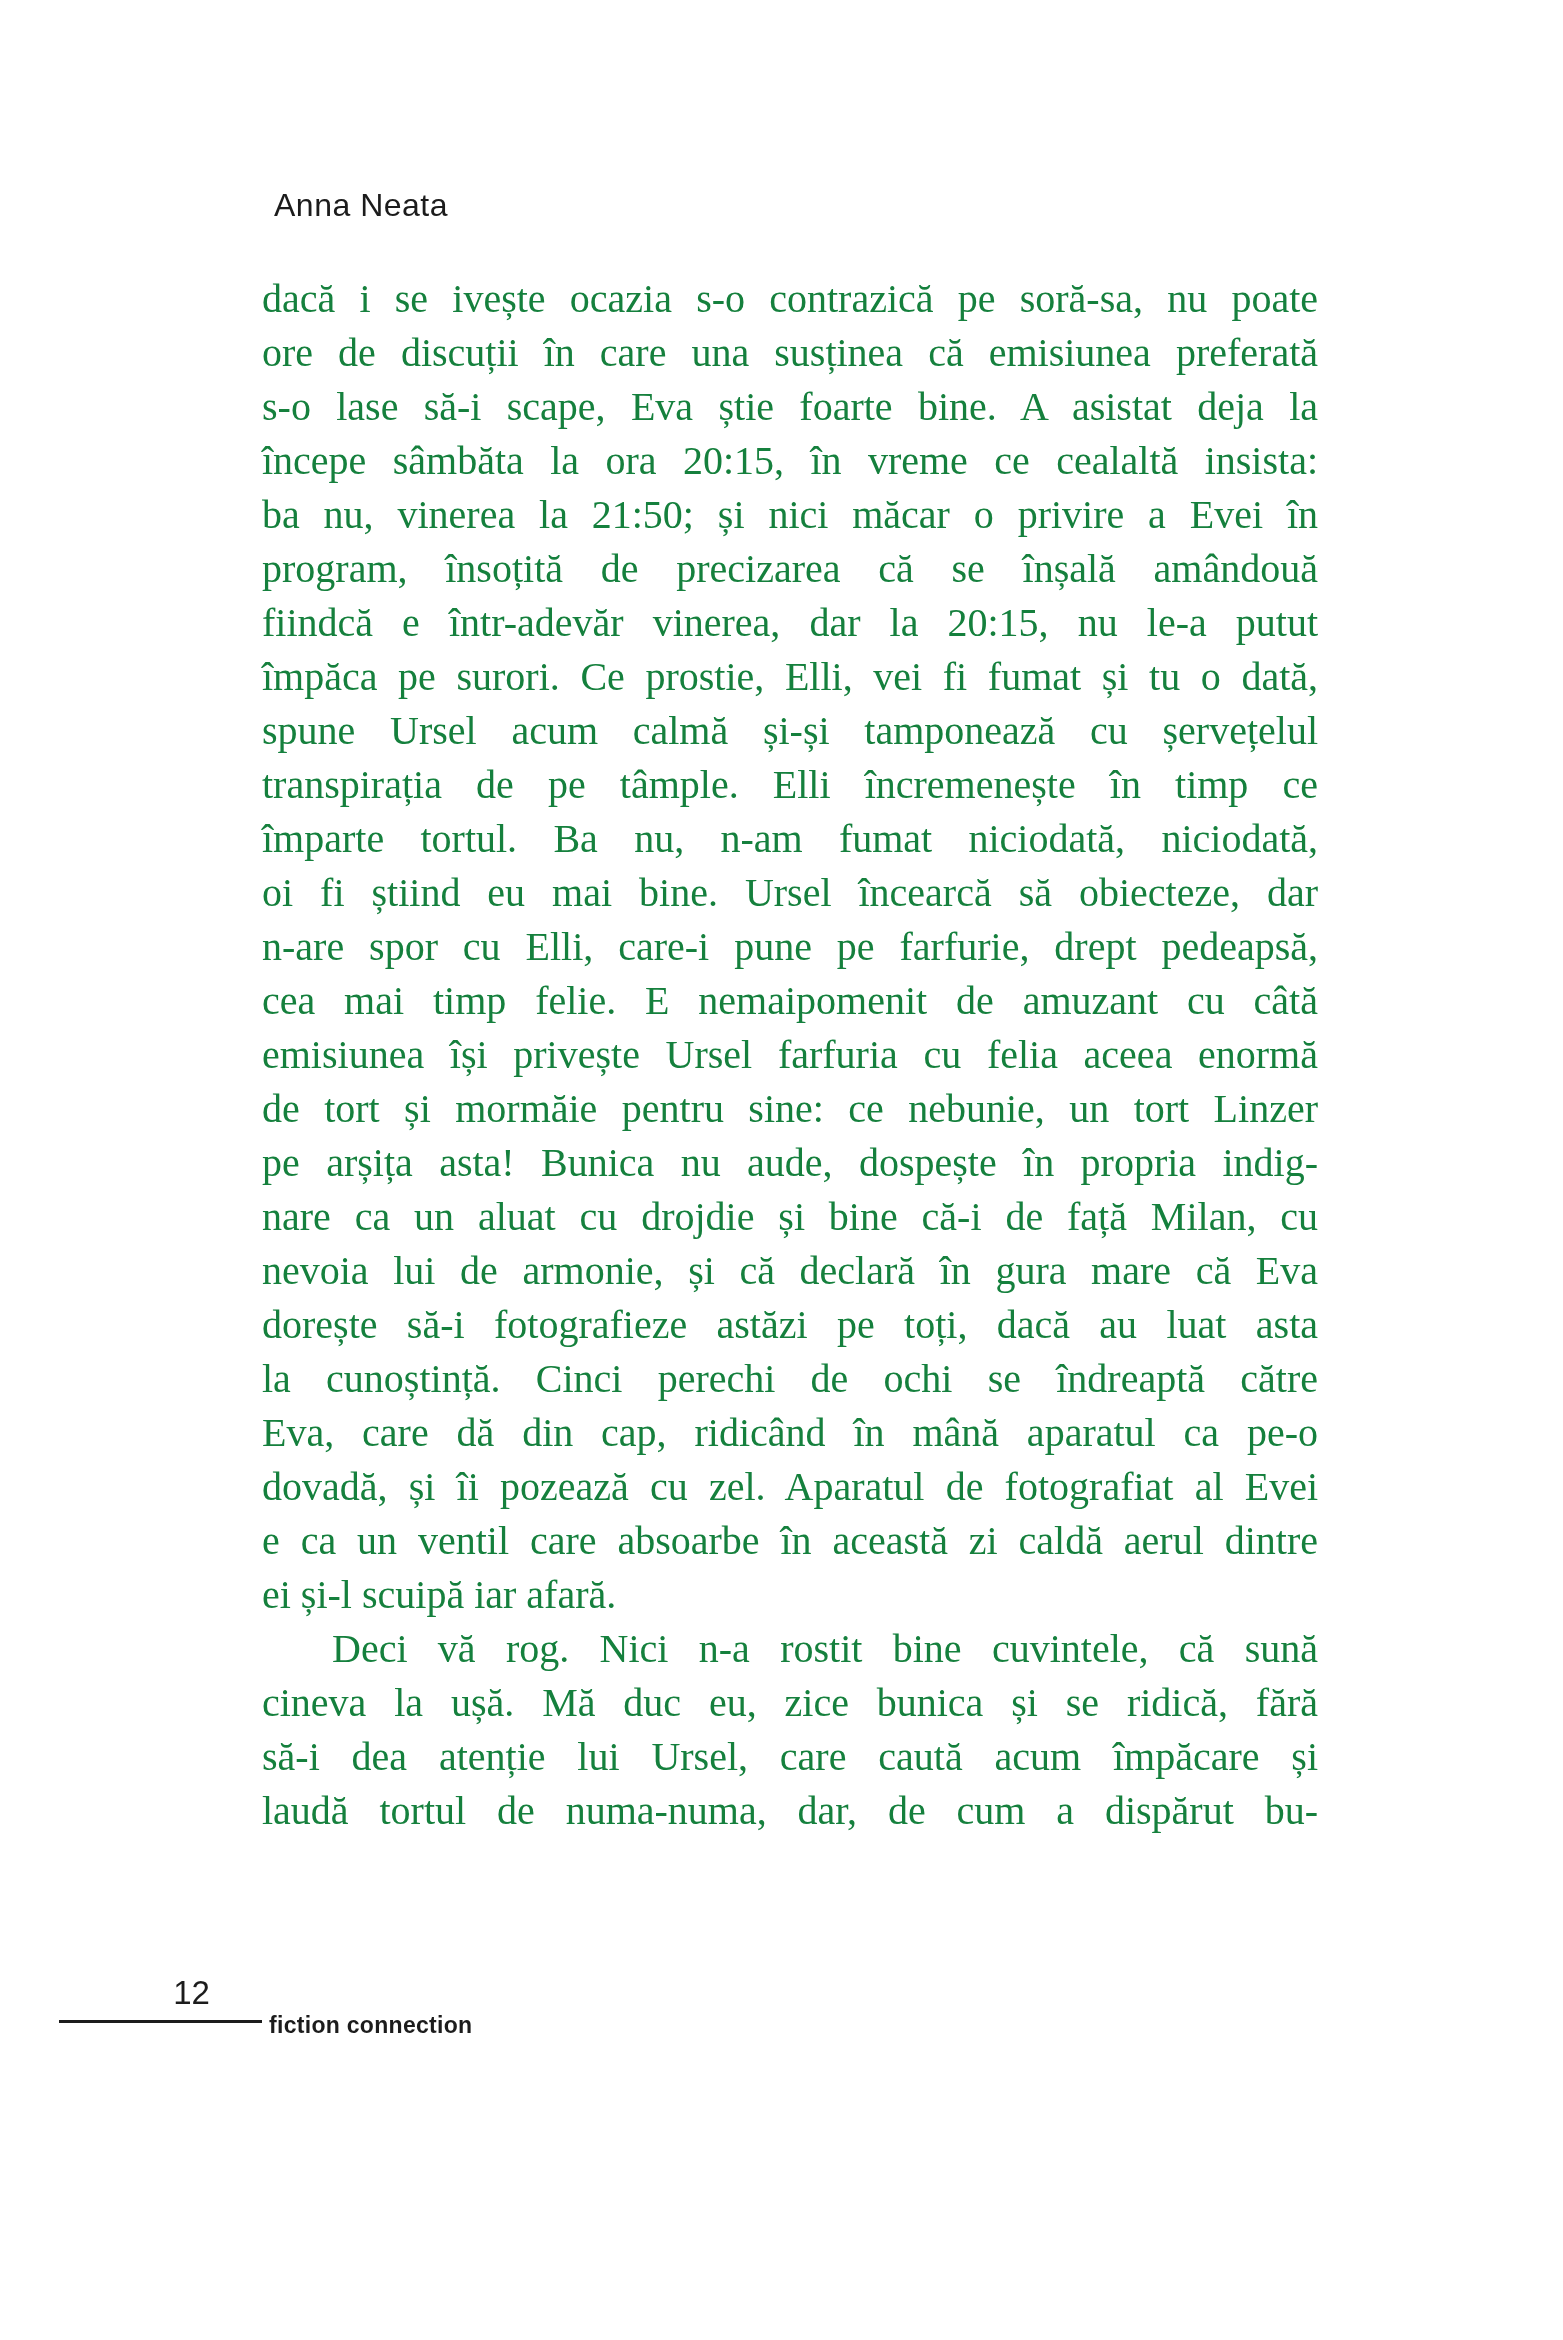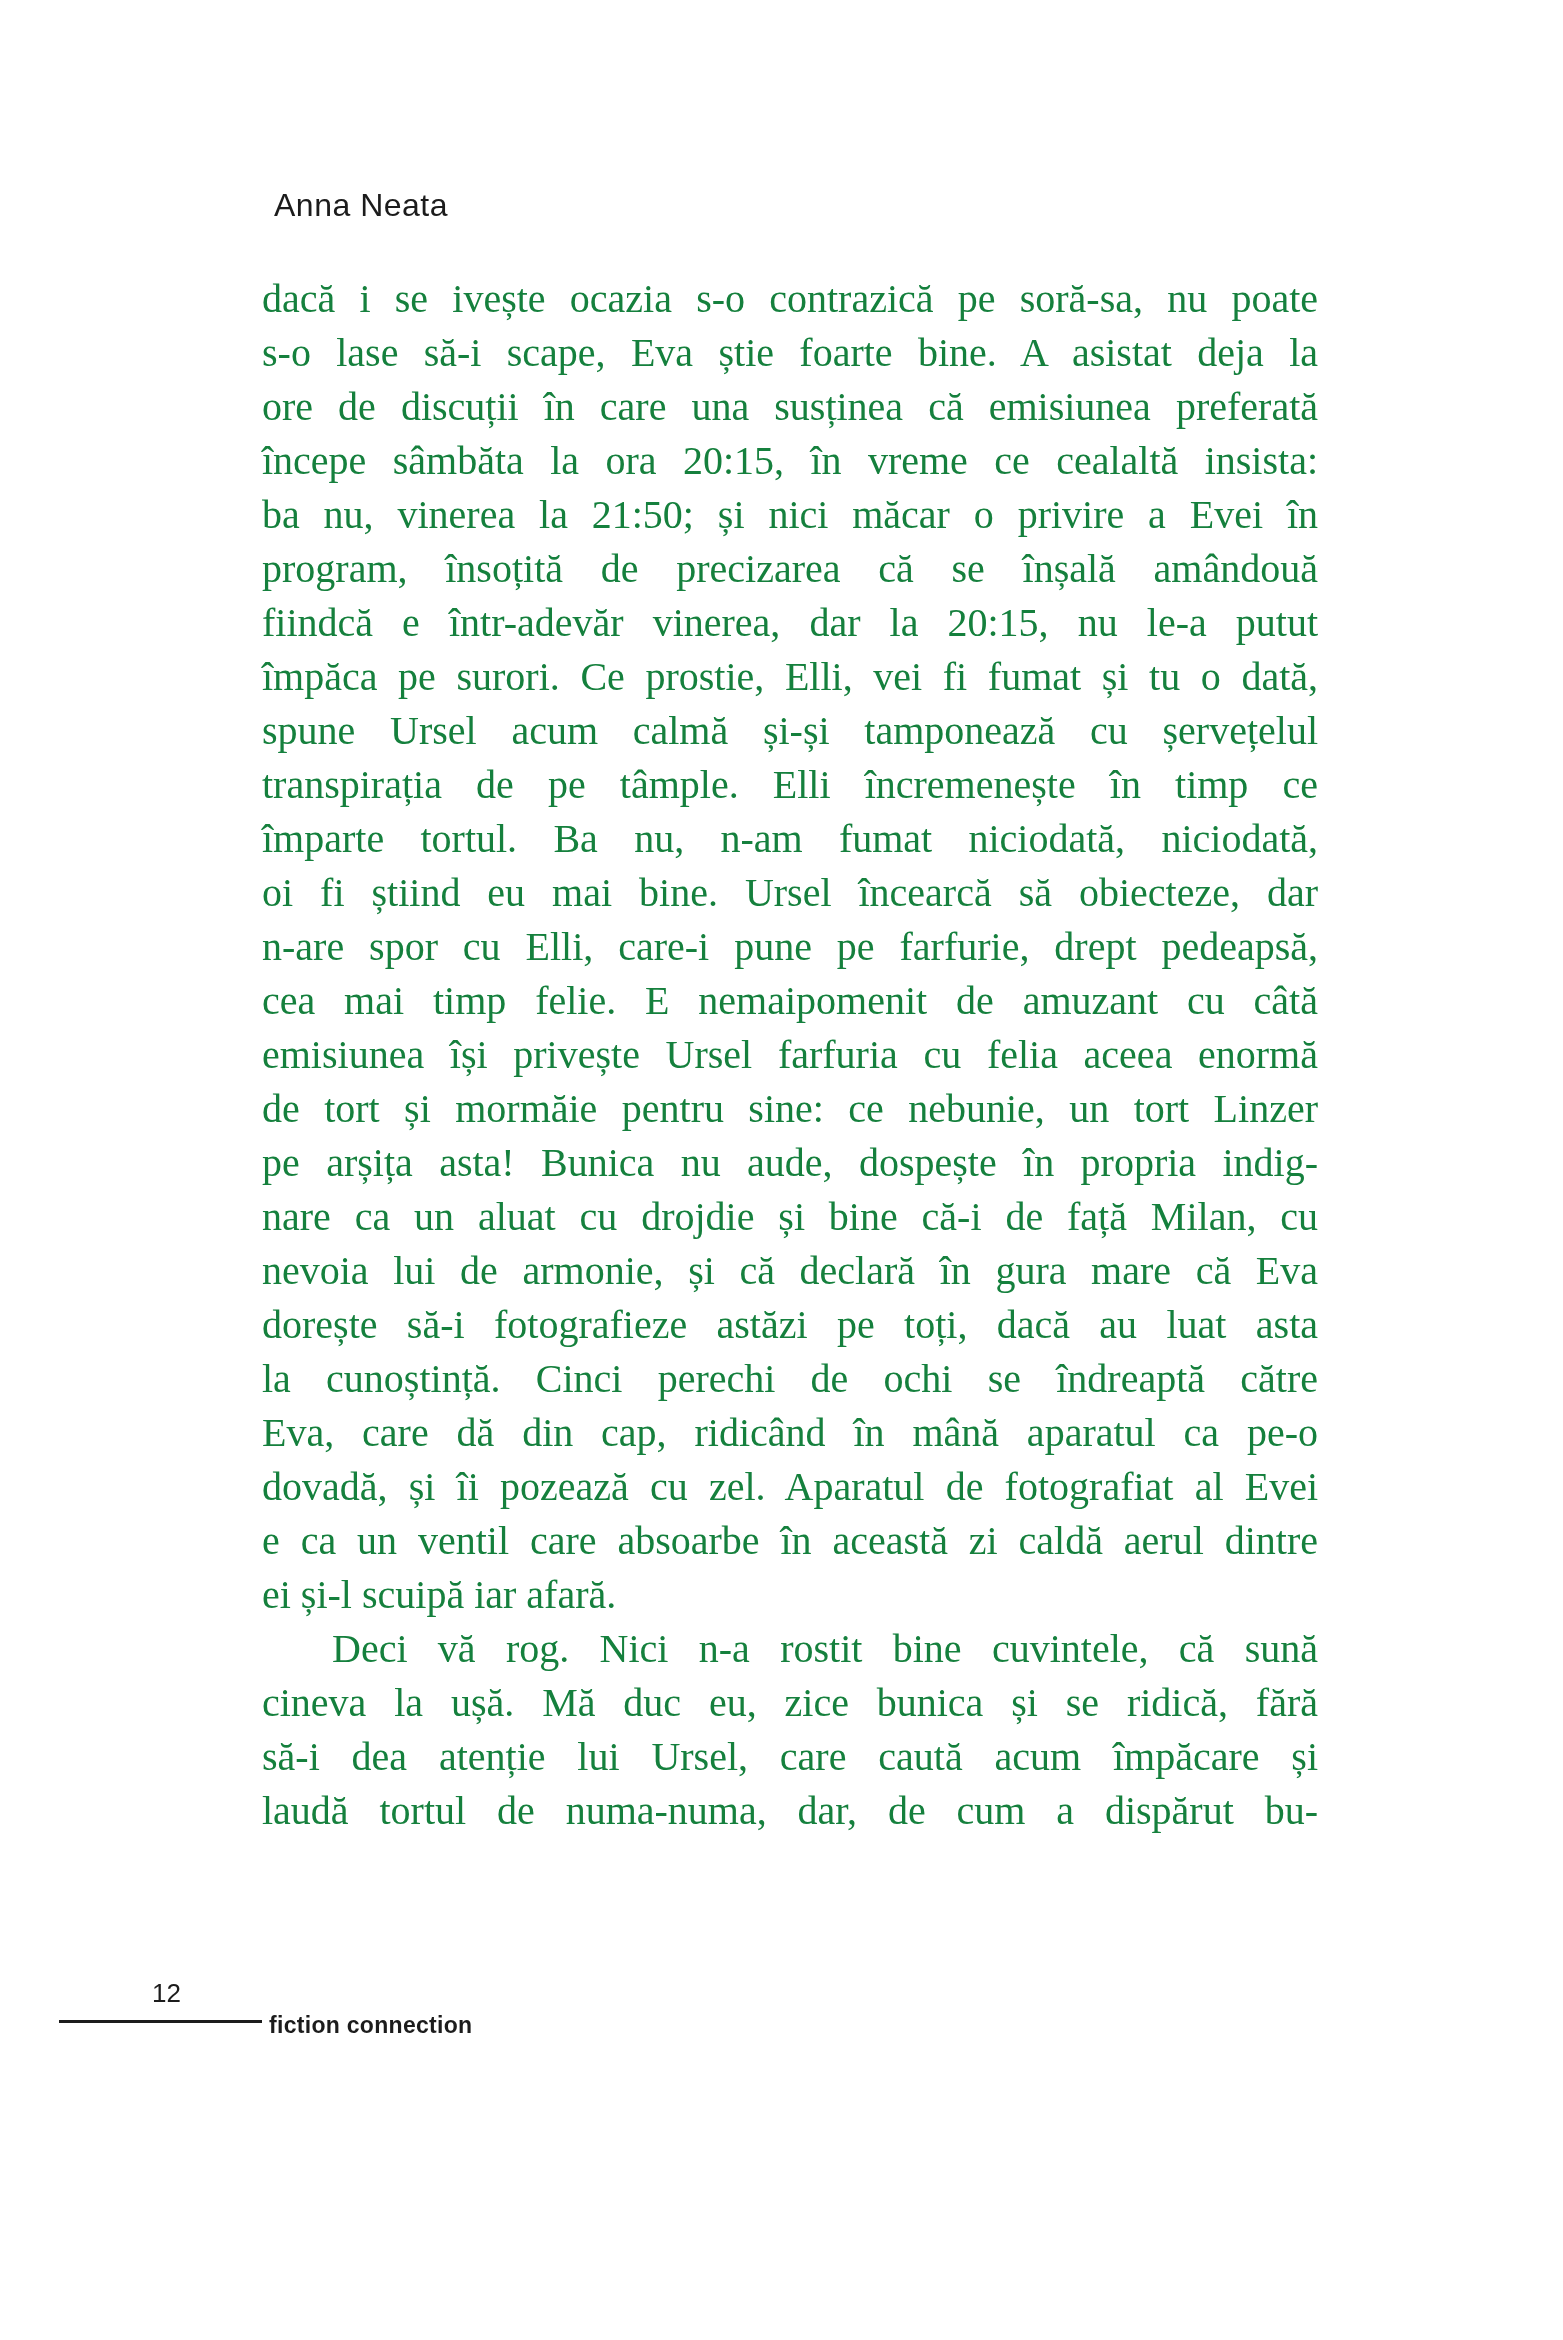--- a/index.html
+++ b/index.html
@@ -45,23 +45,23 @@
     text-align-last: left;
   }
   .line.indent {
     text-indent: 70px;
   }
   .page-number {
     position: absolute;
     left: 152px;
     top: 1979px;
     width: 79px;
-    text-align: left;
+    text-align: center;
     font-family: "Liberation Sans", sans-serif;
-    font-size: 26px;
+    font-size: 33px;
     line-height: 28.5px;
     color: #1c1c1c;
   }
   .footer-rule {
     position: absolute;
     left: 59px;
     top: 2020px;
     width: 203px;
     height: 2.9px;
     background: #1c1c1c;
@@ -80,22 +80,22 @@
 </style>
 </head>
 <body>
 
 <div class="page">
 
   <div class="running-header">Anna Neata</div>
 
   <div class="body-text">
     <div class="line">dacă i se ivește ocazia s-o contrazică pe soră-sa, nu poate</div>
+    <div class="line">ore de discuții în care una susținea că emisiunea preferată</div>
     <div class="line">s-o lase să-i scape, Eva știe foarte bine. A asistat deja la</div>
-    <div class="line">ore de discuții în care una susținea că emisiunea preferată</div>
     <div class="line">începe sâmbăta la ora 20:15, în vreme ce cealaltă insista:</div>
     <div class="line">ba nu, vinerea la 21:50; și nici măcar o privire a Evei în</div>
     <div class="line">program, însoțită de precizarea că se înșală amândouă</div>
     <div class="line">fiindcă e într-adevăr vinerea, dar la 20:15, nu le-a putut</div>
     <div class="line">împăca pe surori. Ce prostie, Elli, vei fi fumat și tu o dată,</div>
     <div class="line">spune Ursel acum calmă și-și tamponează cu șervețelul</div>
     <div class="line">transpirația de pe tâmple. Elli încremenește în timp ce</div>
     <div class="line">împarte tortul. Ba nu, n-am fumat niciodată, niciodată,</div>
     <div class="line">oi fi știind eu mai bine. Ursel încearcă să obiecteze, dar</div>
     <div class="line">n-are spor cu Elli, care-i pune pe farfurie, drept pedeapsă,</div>

